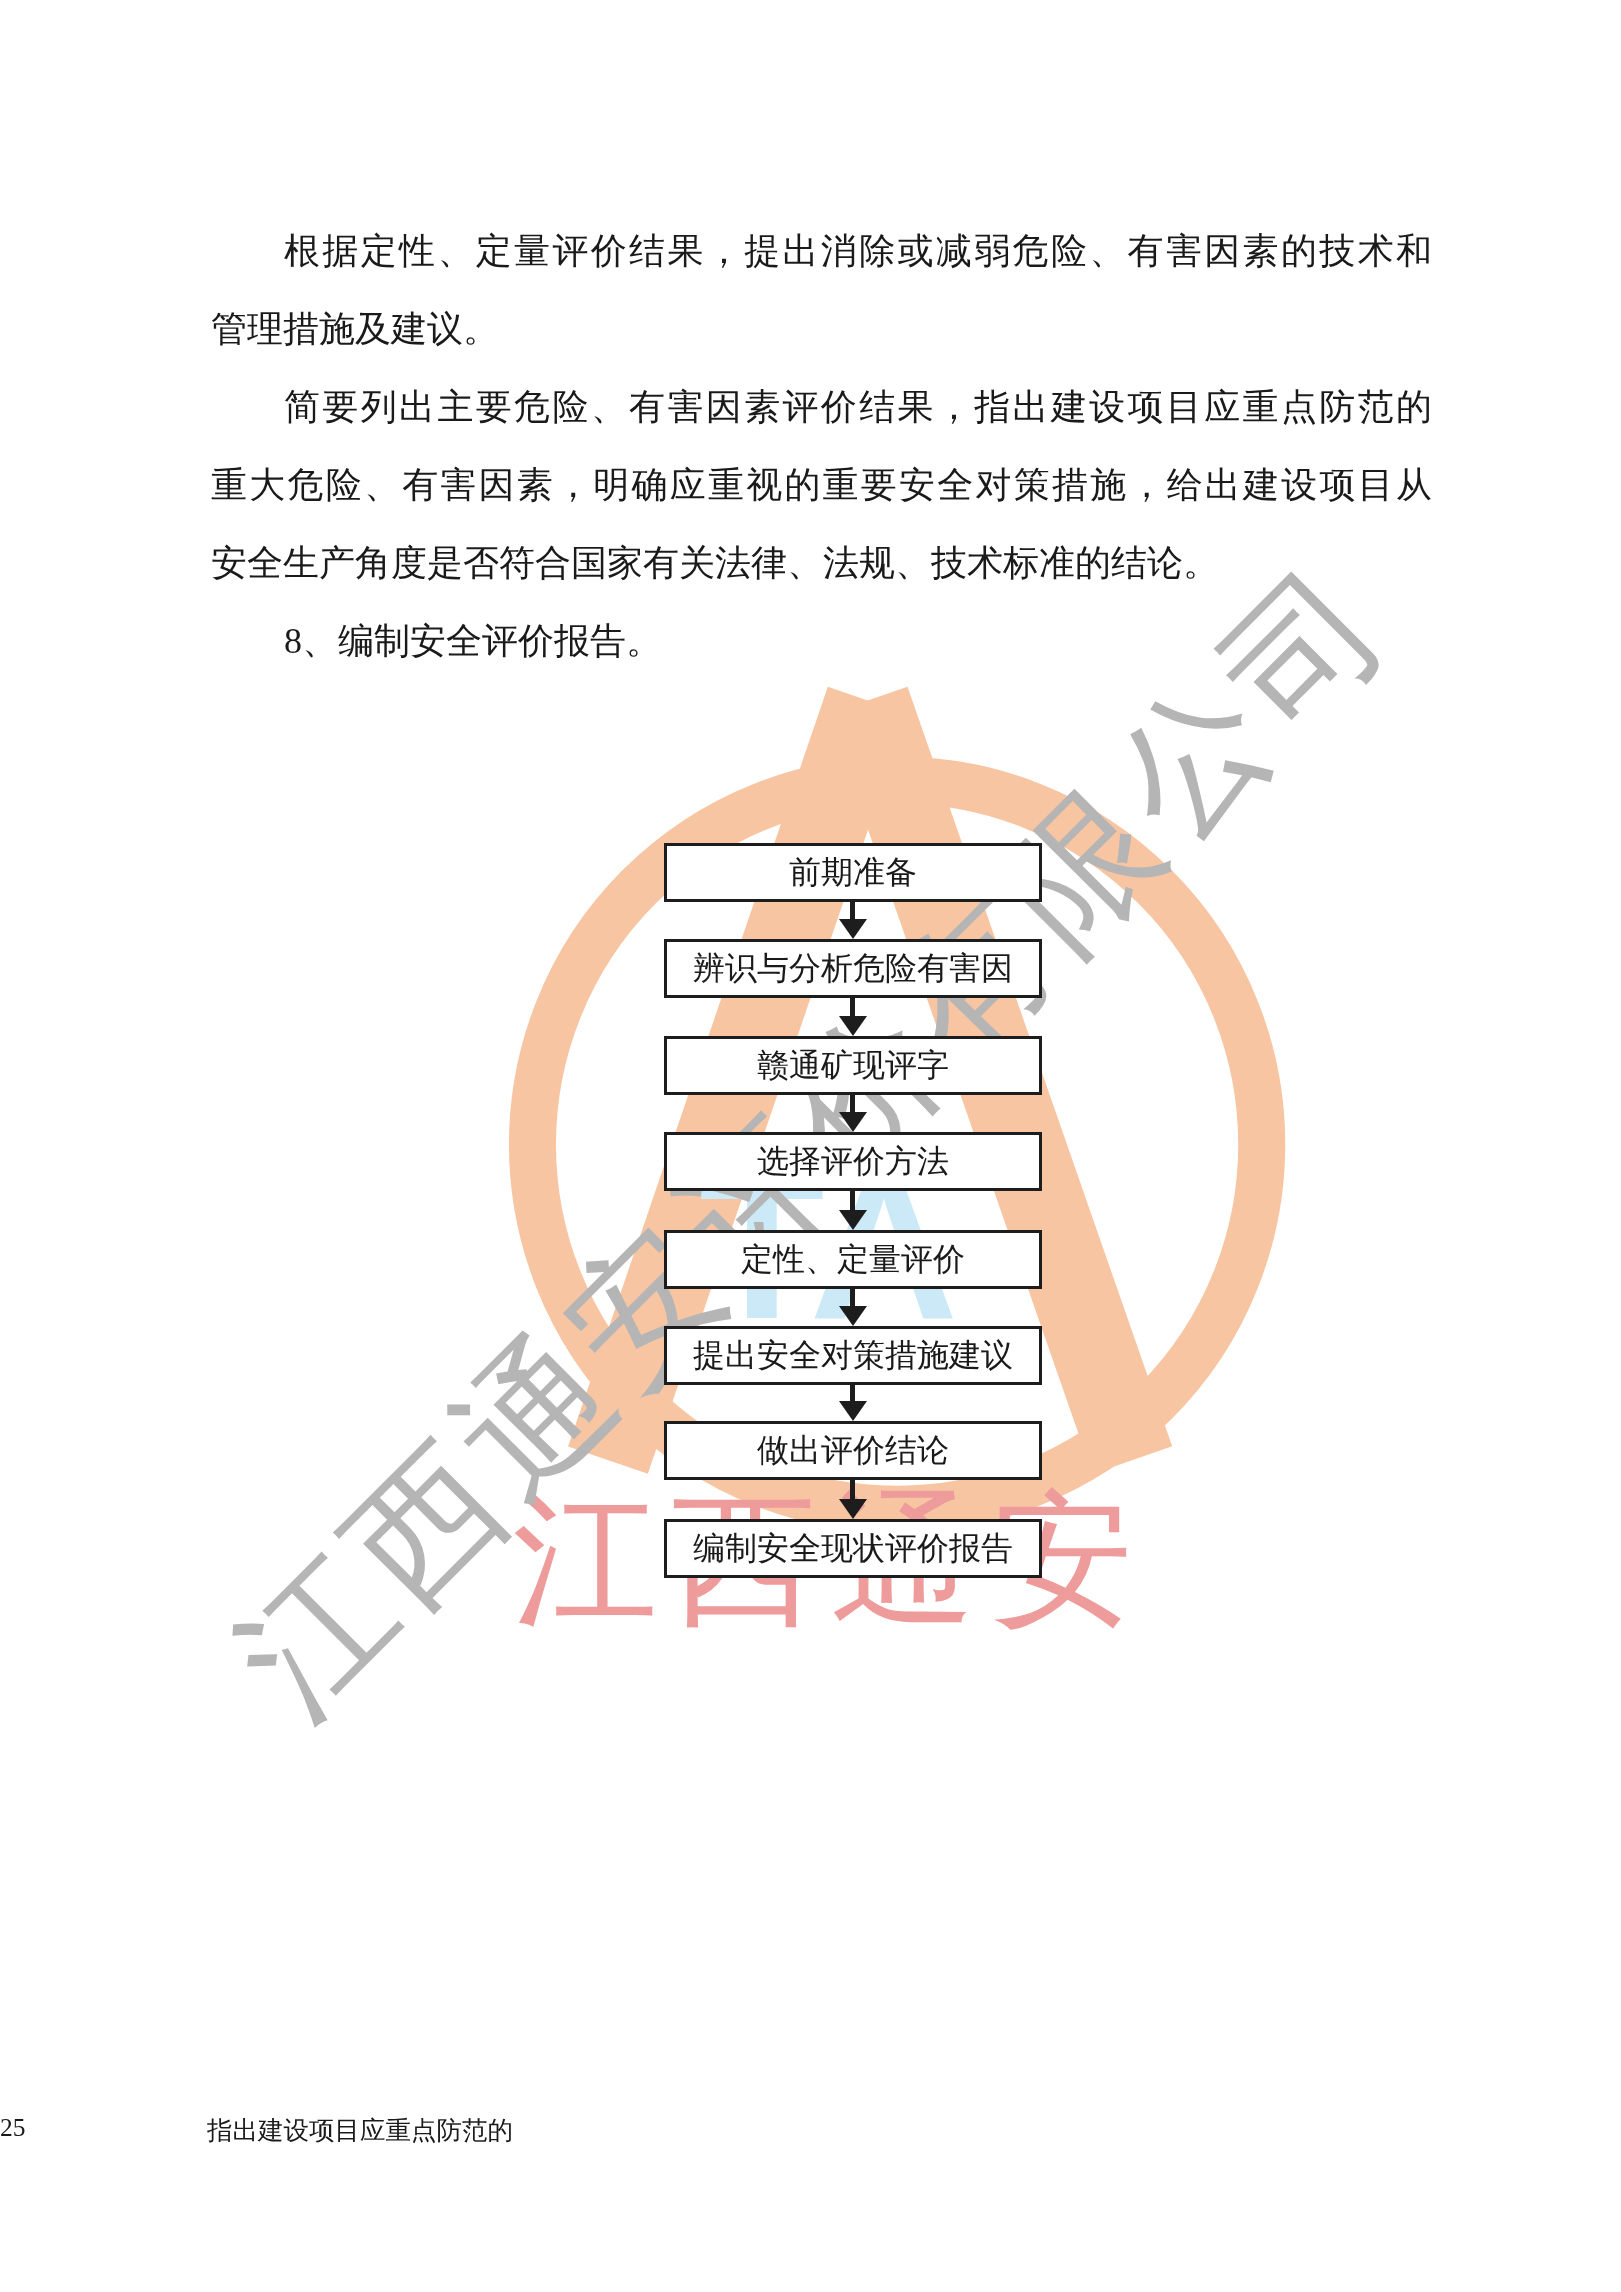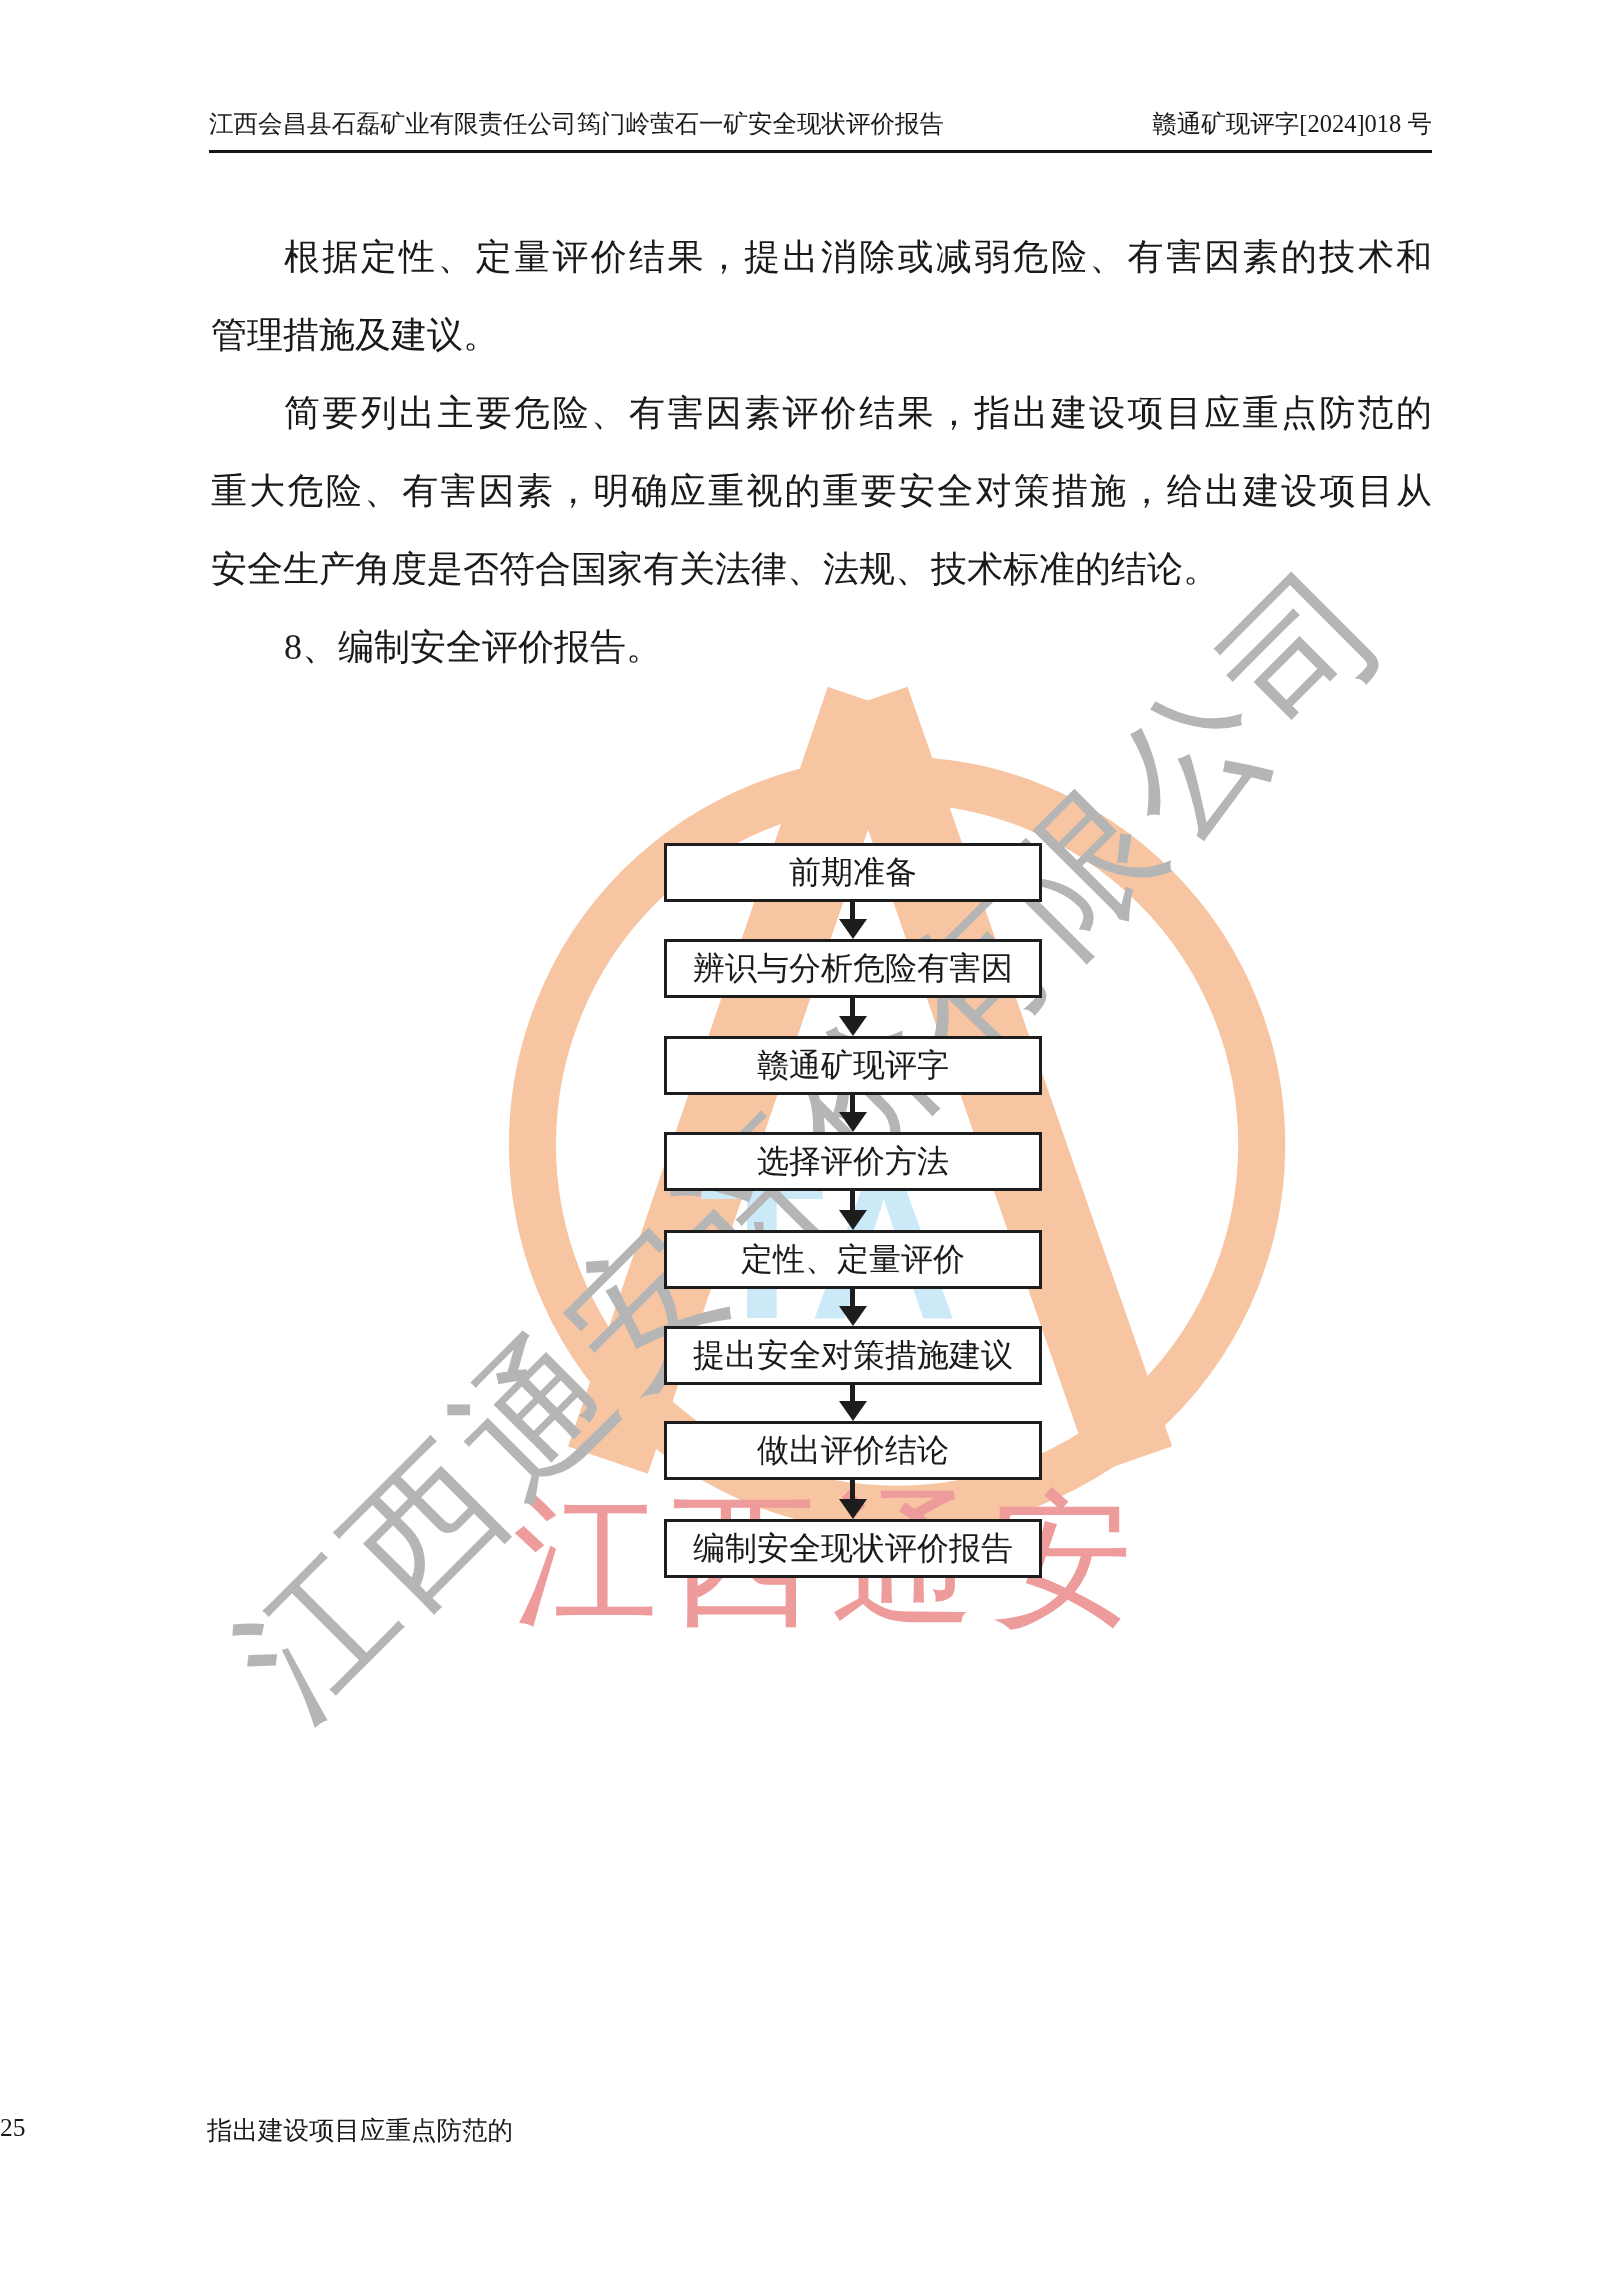--- a/index.html
+++ b/index.html
@@ -29,21 +29,21 @@
     color:#b5b5b5;line-height:1;
   }
   #wm-red{
     position:absolute;left:830px;top:1561px;z-index:1;
     transform:translate(-50%,-50%);
     white-space:nowrap;font-size:145px;letter-spacing:13.7px;
     color:#ee9b9b;line-height:1;
   }
   
   #body-text{
-    position:absolute;left:211px;top:218px;width:1221px;z-index:4;
+    position:absolute;left:211px;top:212px;width:1221px;z-index:4;
     font-size:36px;
   }
   .bline{height:78px;line-height:78px;white-space:nowrap;}
   .indent{padding-left:73px;}
   .justify{white-space:normal;text-align:justify;text-align-last:justify;}
   
   #flow{position:absolute;left:664px;top:843px;width:378px;z-index:3;}
   .fbox{
     position:absolute;left:0;width:378px;height:59px;
     background:#ffffff;border:3.9px solid #1d1d1d;box-sizing:border-box;
@@ -73,24 +73,20 @@
     <circle cx="460" cy="478" r="372" fill="none" stroke="#f8c5a2" stroke-width="48"></circle>
     <path d="M430 25 L165 800" fill="none" stroke="#f8c5a2" stroke-width="86"></path>
     <path d="M430 25 L700 800" fill="none" stroke="#f8c5a2" stroke-width="86"></path>
     <text x="390" y="655" text-anchor="middle" font-size="210" font-weight="bold" font-family="Liberation Sans, DejaVu Sans, sans-serif" fill="#cbe9f7">TA</text>
   </svg>
 
   <div id="wm-red">江西通安</div>
 
   <div id="wm-gray">江西通安评价有限公司</div>
 
-  <div id="header">
-    <span>江西会昌县石磊矿业有限责任公司筠门岭萤石一矿安全现状评价报告</span>
-    <span>赣通矿现评字[2024]018 号</span>
-  </div>
 
   <div id="body-text">
     <div class="bline indent justify">根据定性、定量评价结果，提出消除或减弱危险、有害因素的技术和</div>
     <div class="bline">管理措施及建议。</div>
     <div class="bline indent justify">简要列出主要危险、有害因素评价结果，指出建设项目应重点防范的</div>
     <div class="bline justify">重大危险、有害因素，明确应重视的重要安全对策措施，给出建设项目从</div>
     <div class="bline">安全生产角度是否符合国家有关法律、法规、技术标准的结论。</div>
     <div class="bline indent">8、编制安全评价报告。</div>
   </div>
 

